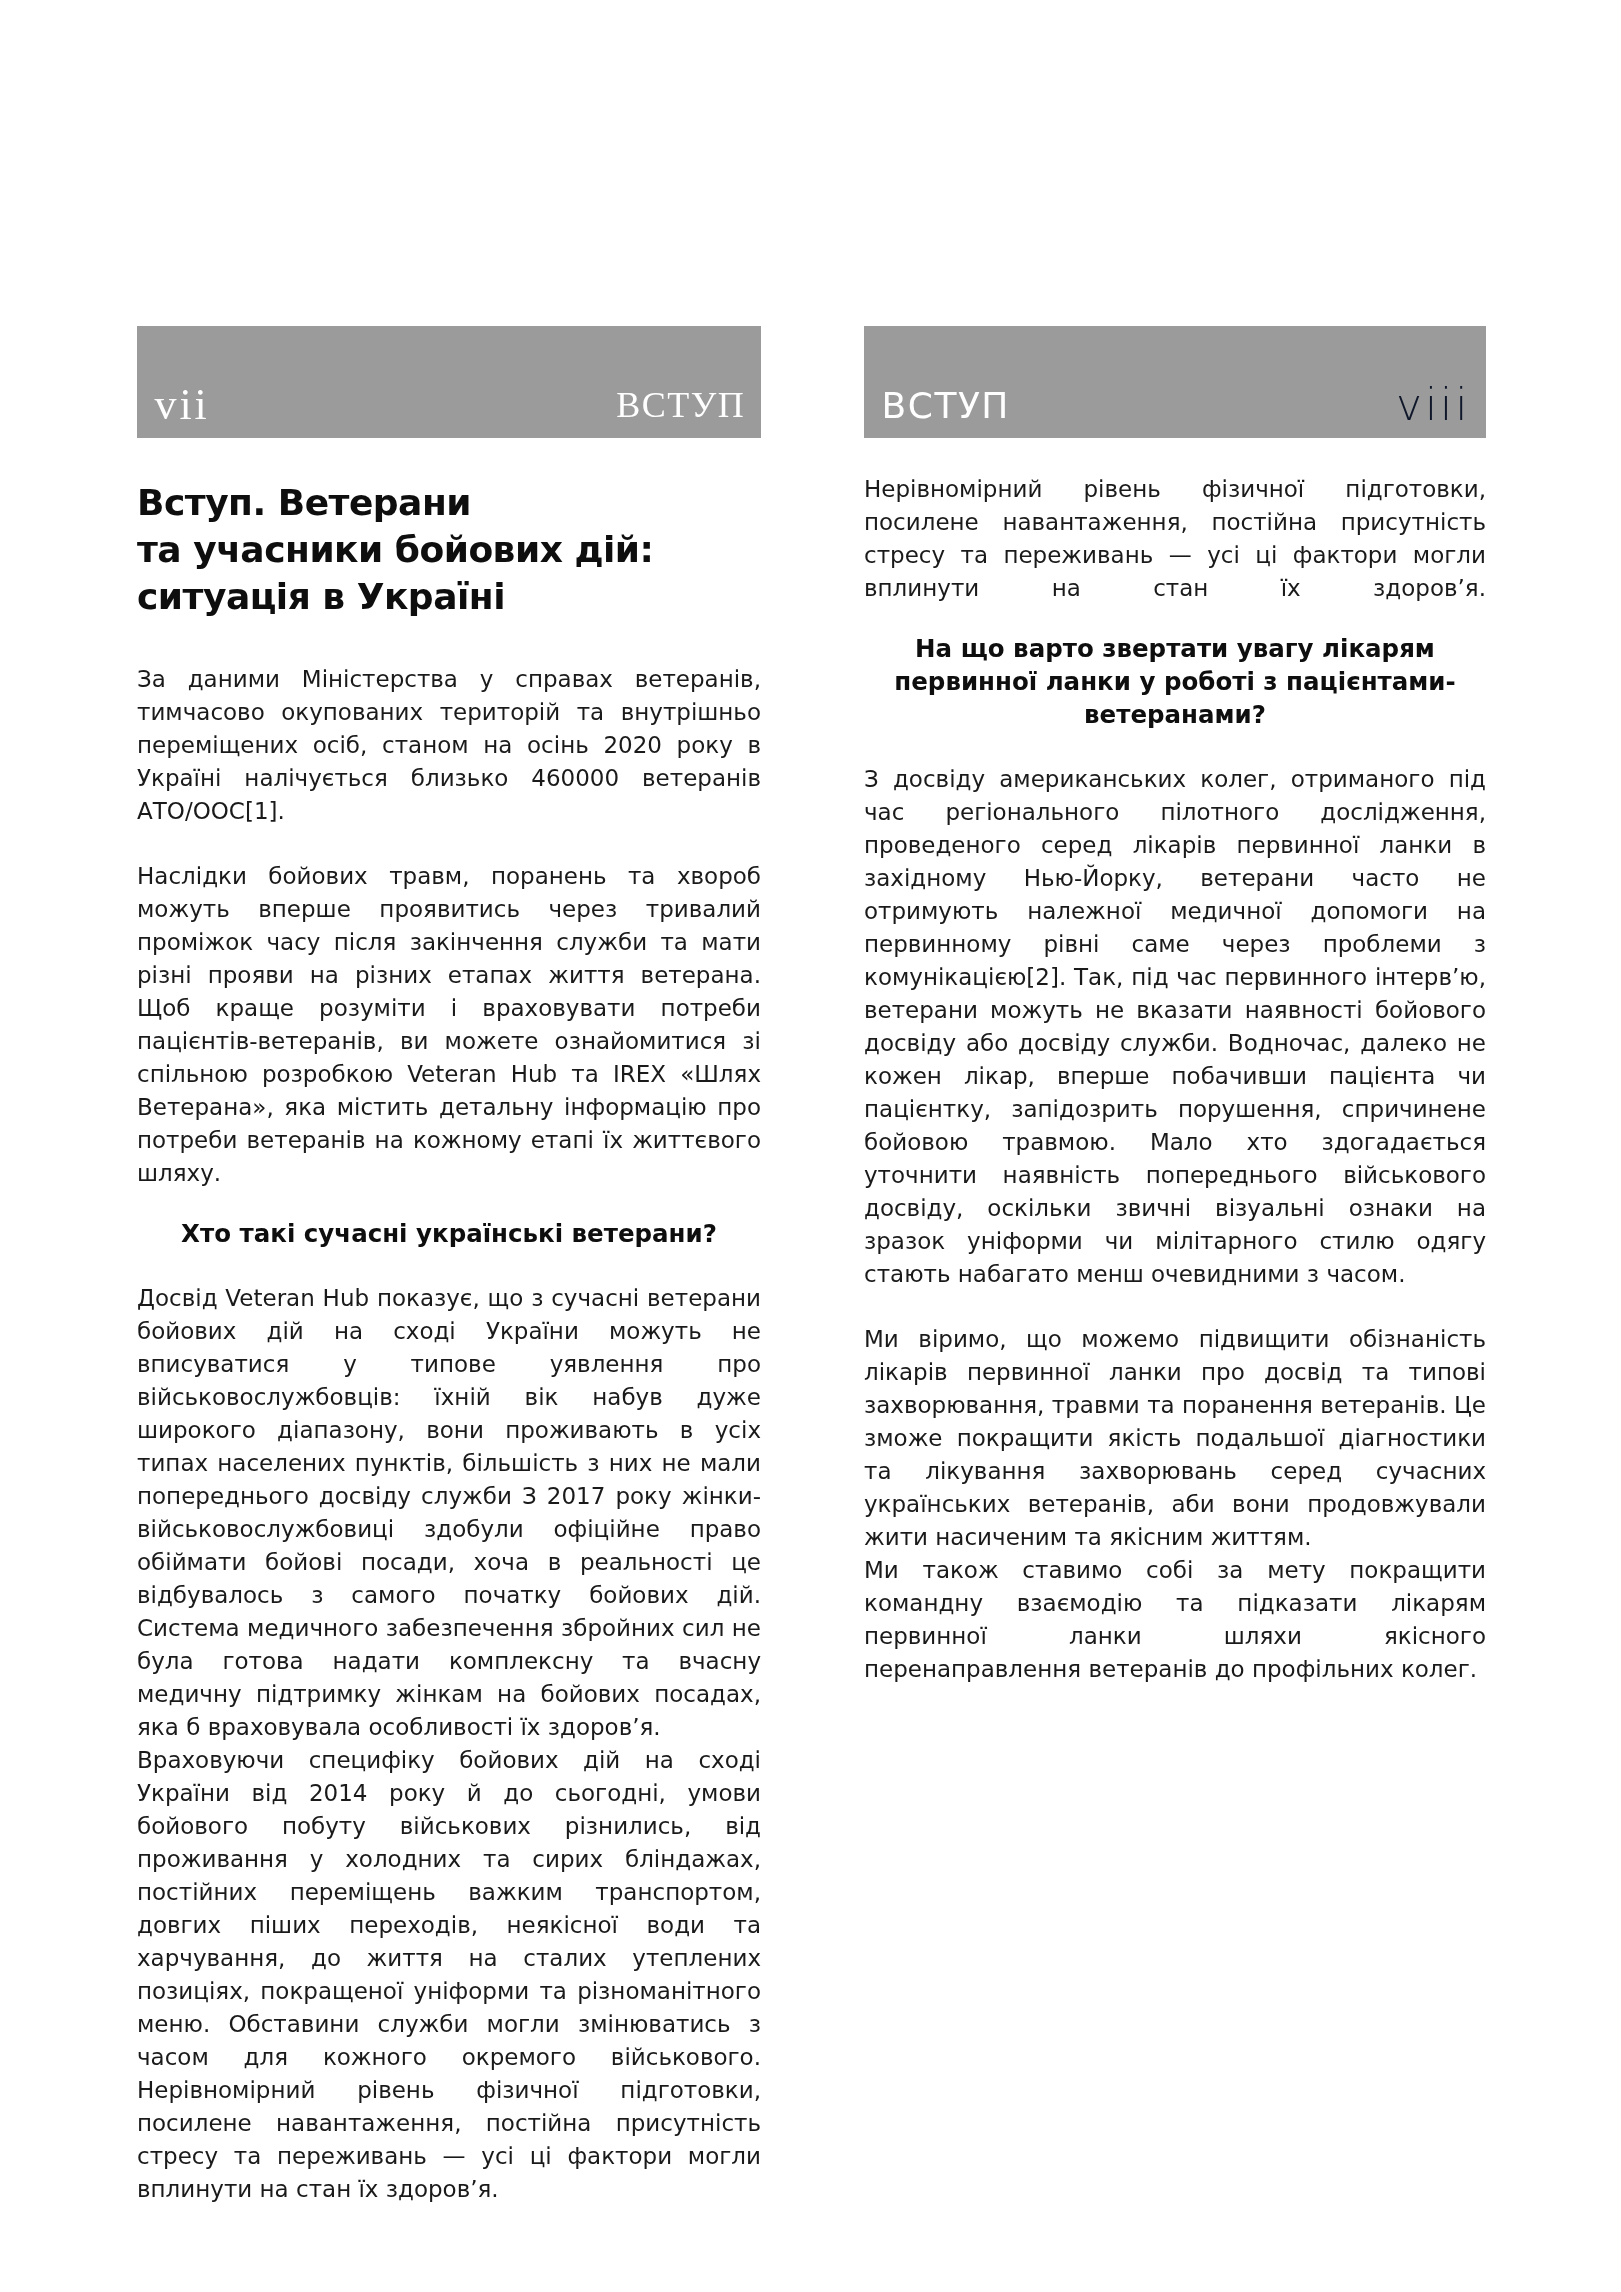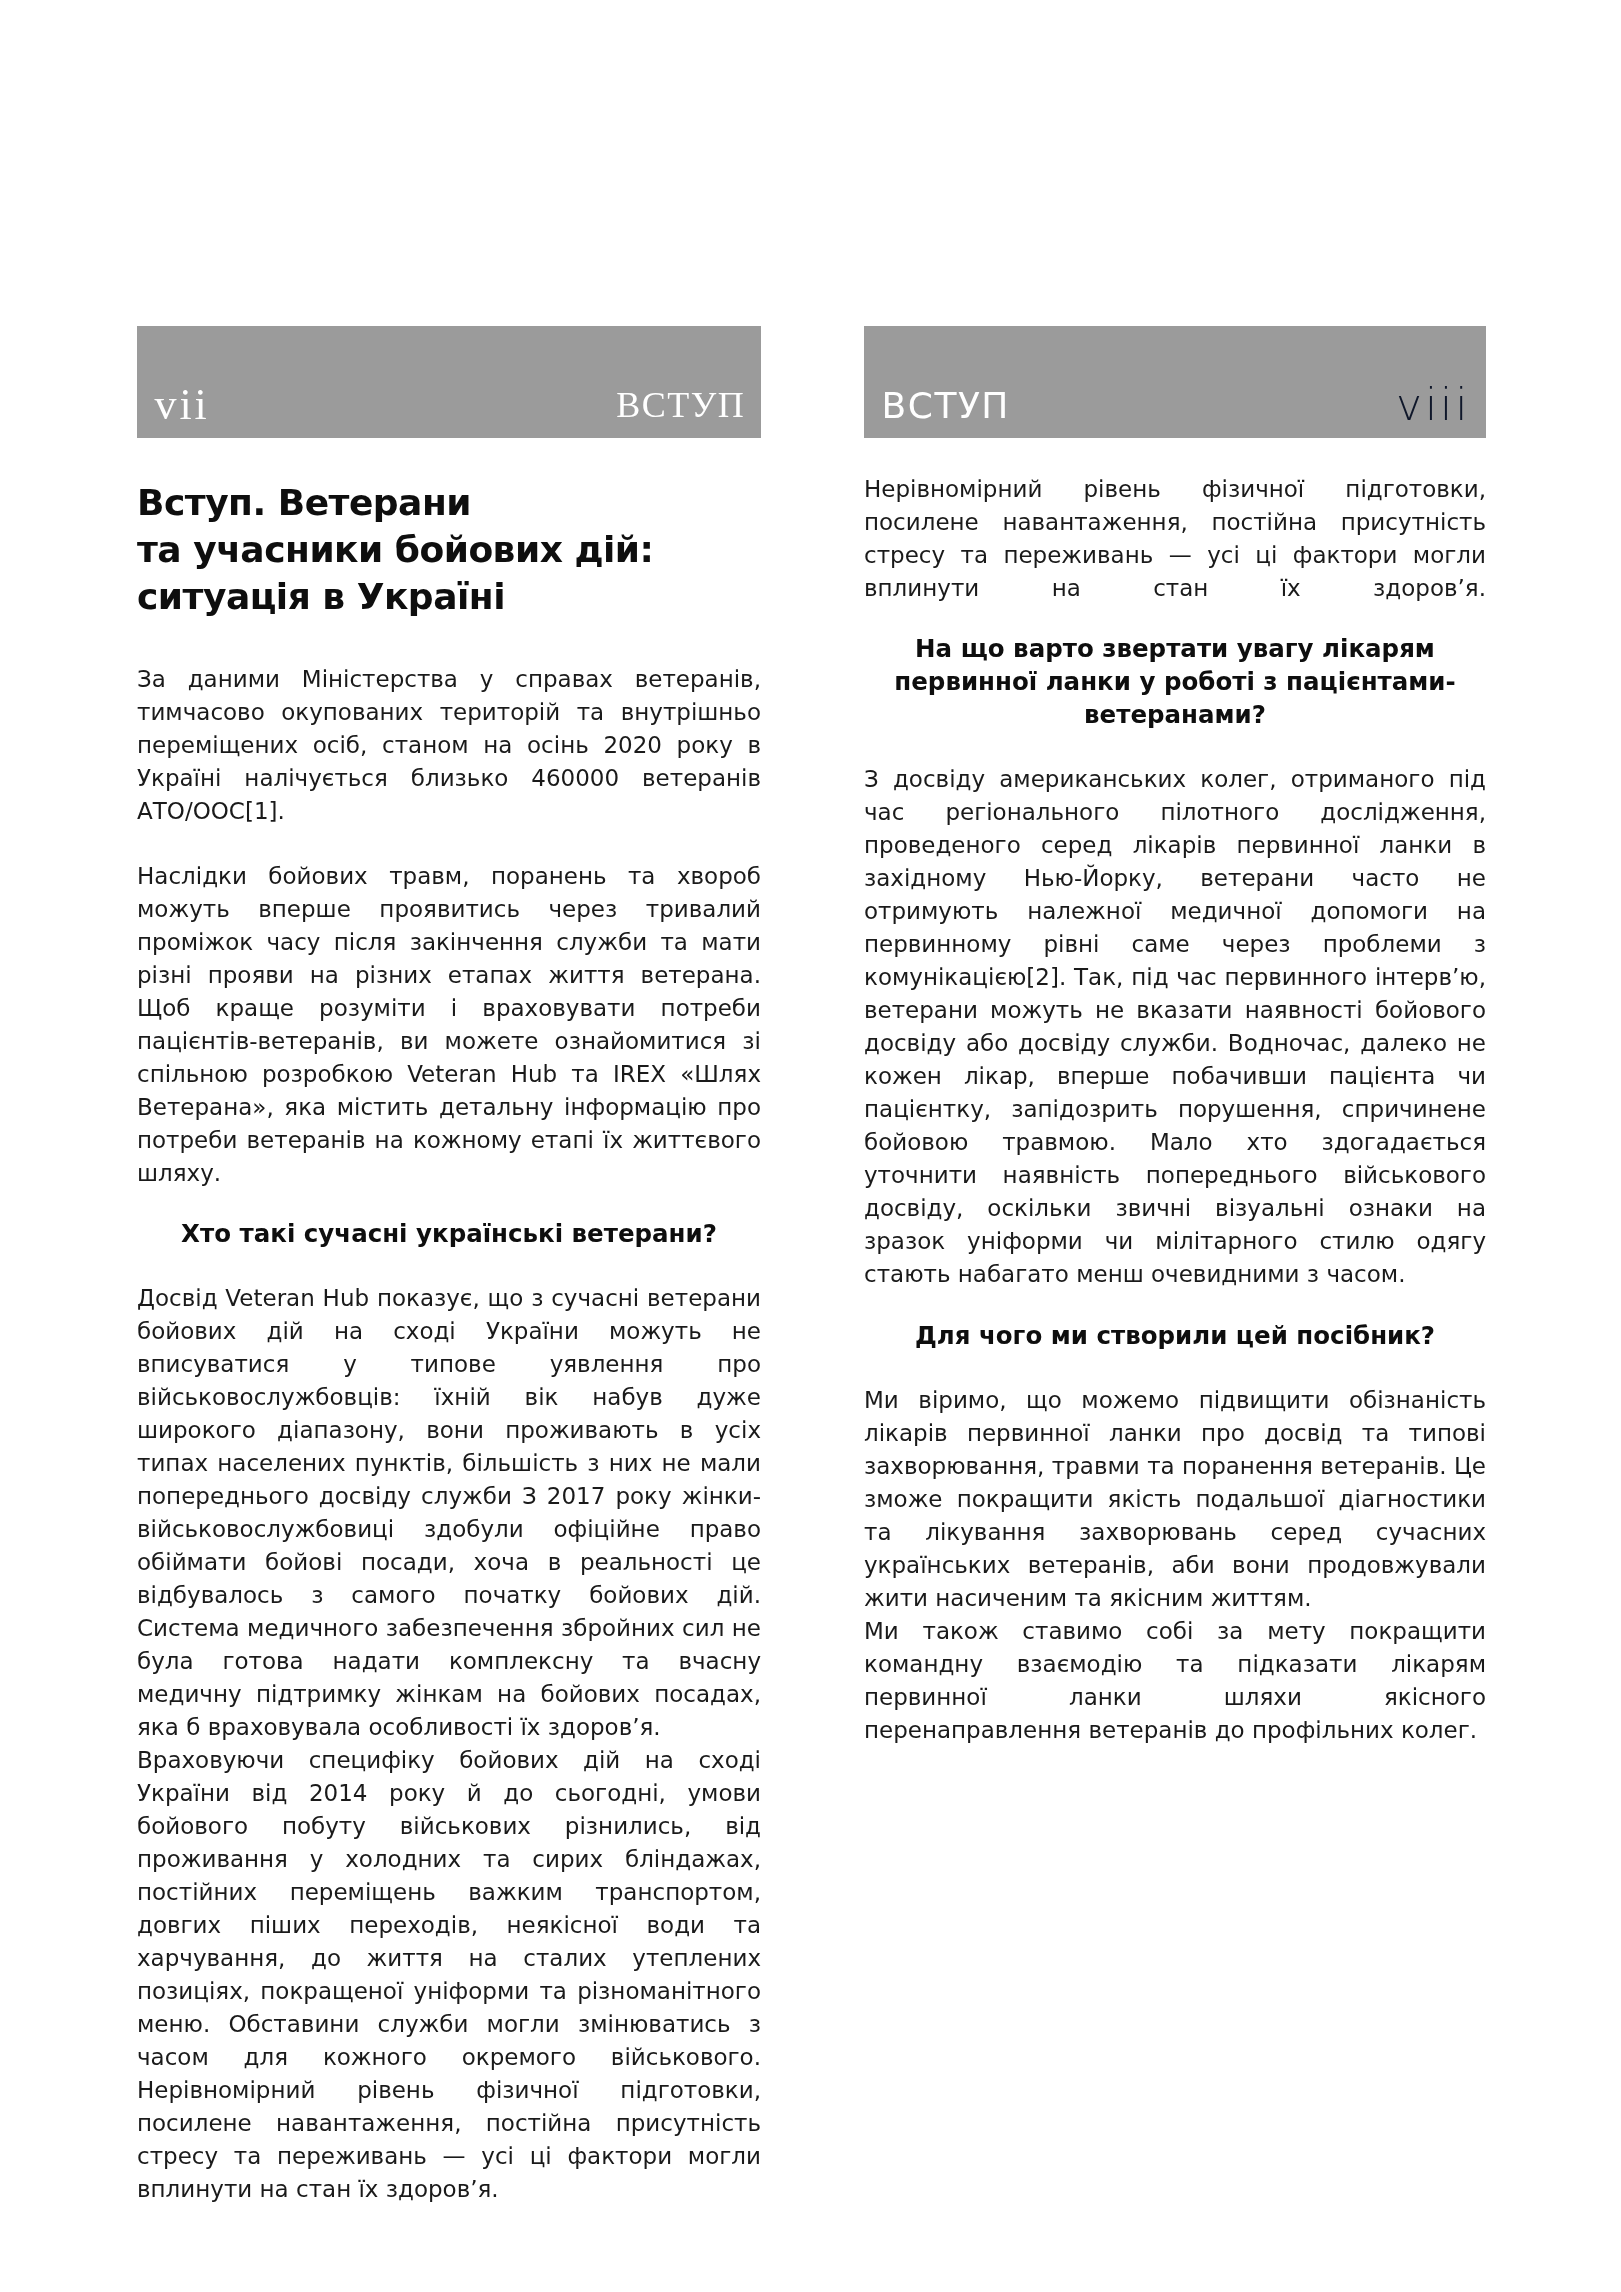--- a/index.html
+++ b/index.html
@@ -101,18 +101,17 @@
 
 <section class="page-column right col-right">
   <header class="header-band" style="background: rgb(155, 155, 155);">
     <span class="section-label" style="color: rgb(255, 255, 255);">ВСТУП</span>
     <span class="page-roman" style="color: #0f172a;">viii</span>
   </header>
   <div>
       <p class="body-para first justify-last">Нерівномірний рівень фізичної підготовки, посилене навантаження, постійна присутність стресу та переживань — усі ці фактори могли вплинути на стан їх здоров’я.</p>
       <h2 class="col-heading">На що варто звертати увагу лікарям первинної ланки у роботі з пацієнтами-ветеранами?</h2>
       <p class="body-para">З досвіду американських колег, отриманого під час регіонального пілотного дослідження, проведеного серед лікарів первинної ланки в західному Нью-Йорку, ветерани часто не отримують належної медичної допомоги на первинному рівні саме через проблеми з комунікацією[2]. Так, під час первинного інтерв’ю, ветерани можуть не вказати наявності бойового досвіду або досвіду служби. Водночас, далеко не кожен лікар, вперше побачивши пацієнта чи пацієнтку, запідозрить порушення, спричинене бойовою травмою. Мало хто здогадається уточнити наявність попереднього військового досвіду, оскільки звичні візуальні ознаки на зразок уніформи чи мілітарного стилю одягу стають набагато менш очевидними з часом.</p>
-      <h2 class="col-heading">Для чого ми створили цей посібник?</h2>
       <p class="body-para">Ми віримо, що можемо підвищити обізнаність лікарів первинної ланки про досвід та типові захворювання, травми та поранення ветеранів. Це зможе покращити якість подальшої діагностики та лікування захворювань серед сучасних українських ветеранів, аби вони продовжували жити насиченим та якісним життям.</p>
       <p class="body-para tight">Ми також ставимо собі за мету покращити командну взаємодію та підказати лікарям первинної ланки шляхи якісного перенаправлення ветеранів до профільних колег.</p>
     </div>
 </section>
 
 
 </body></html>

